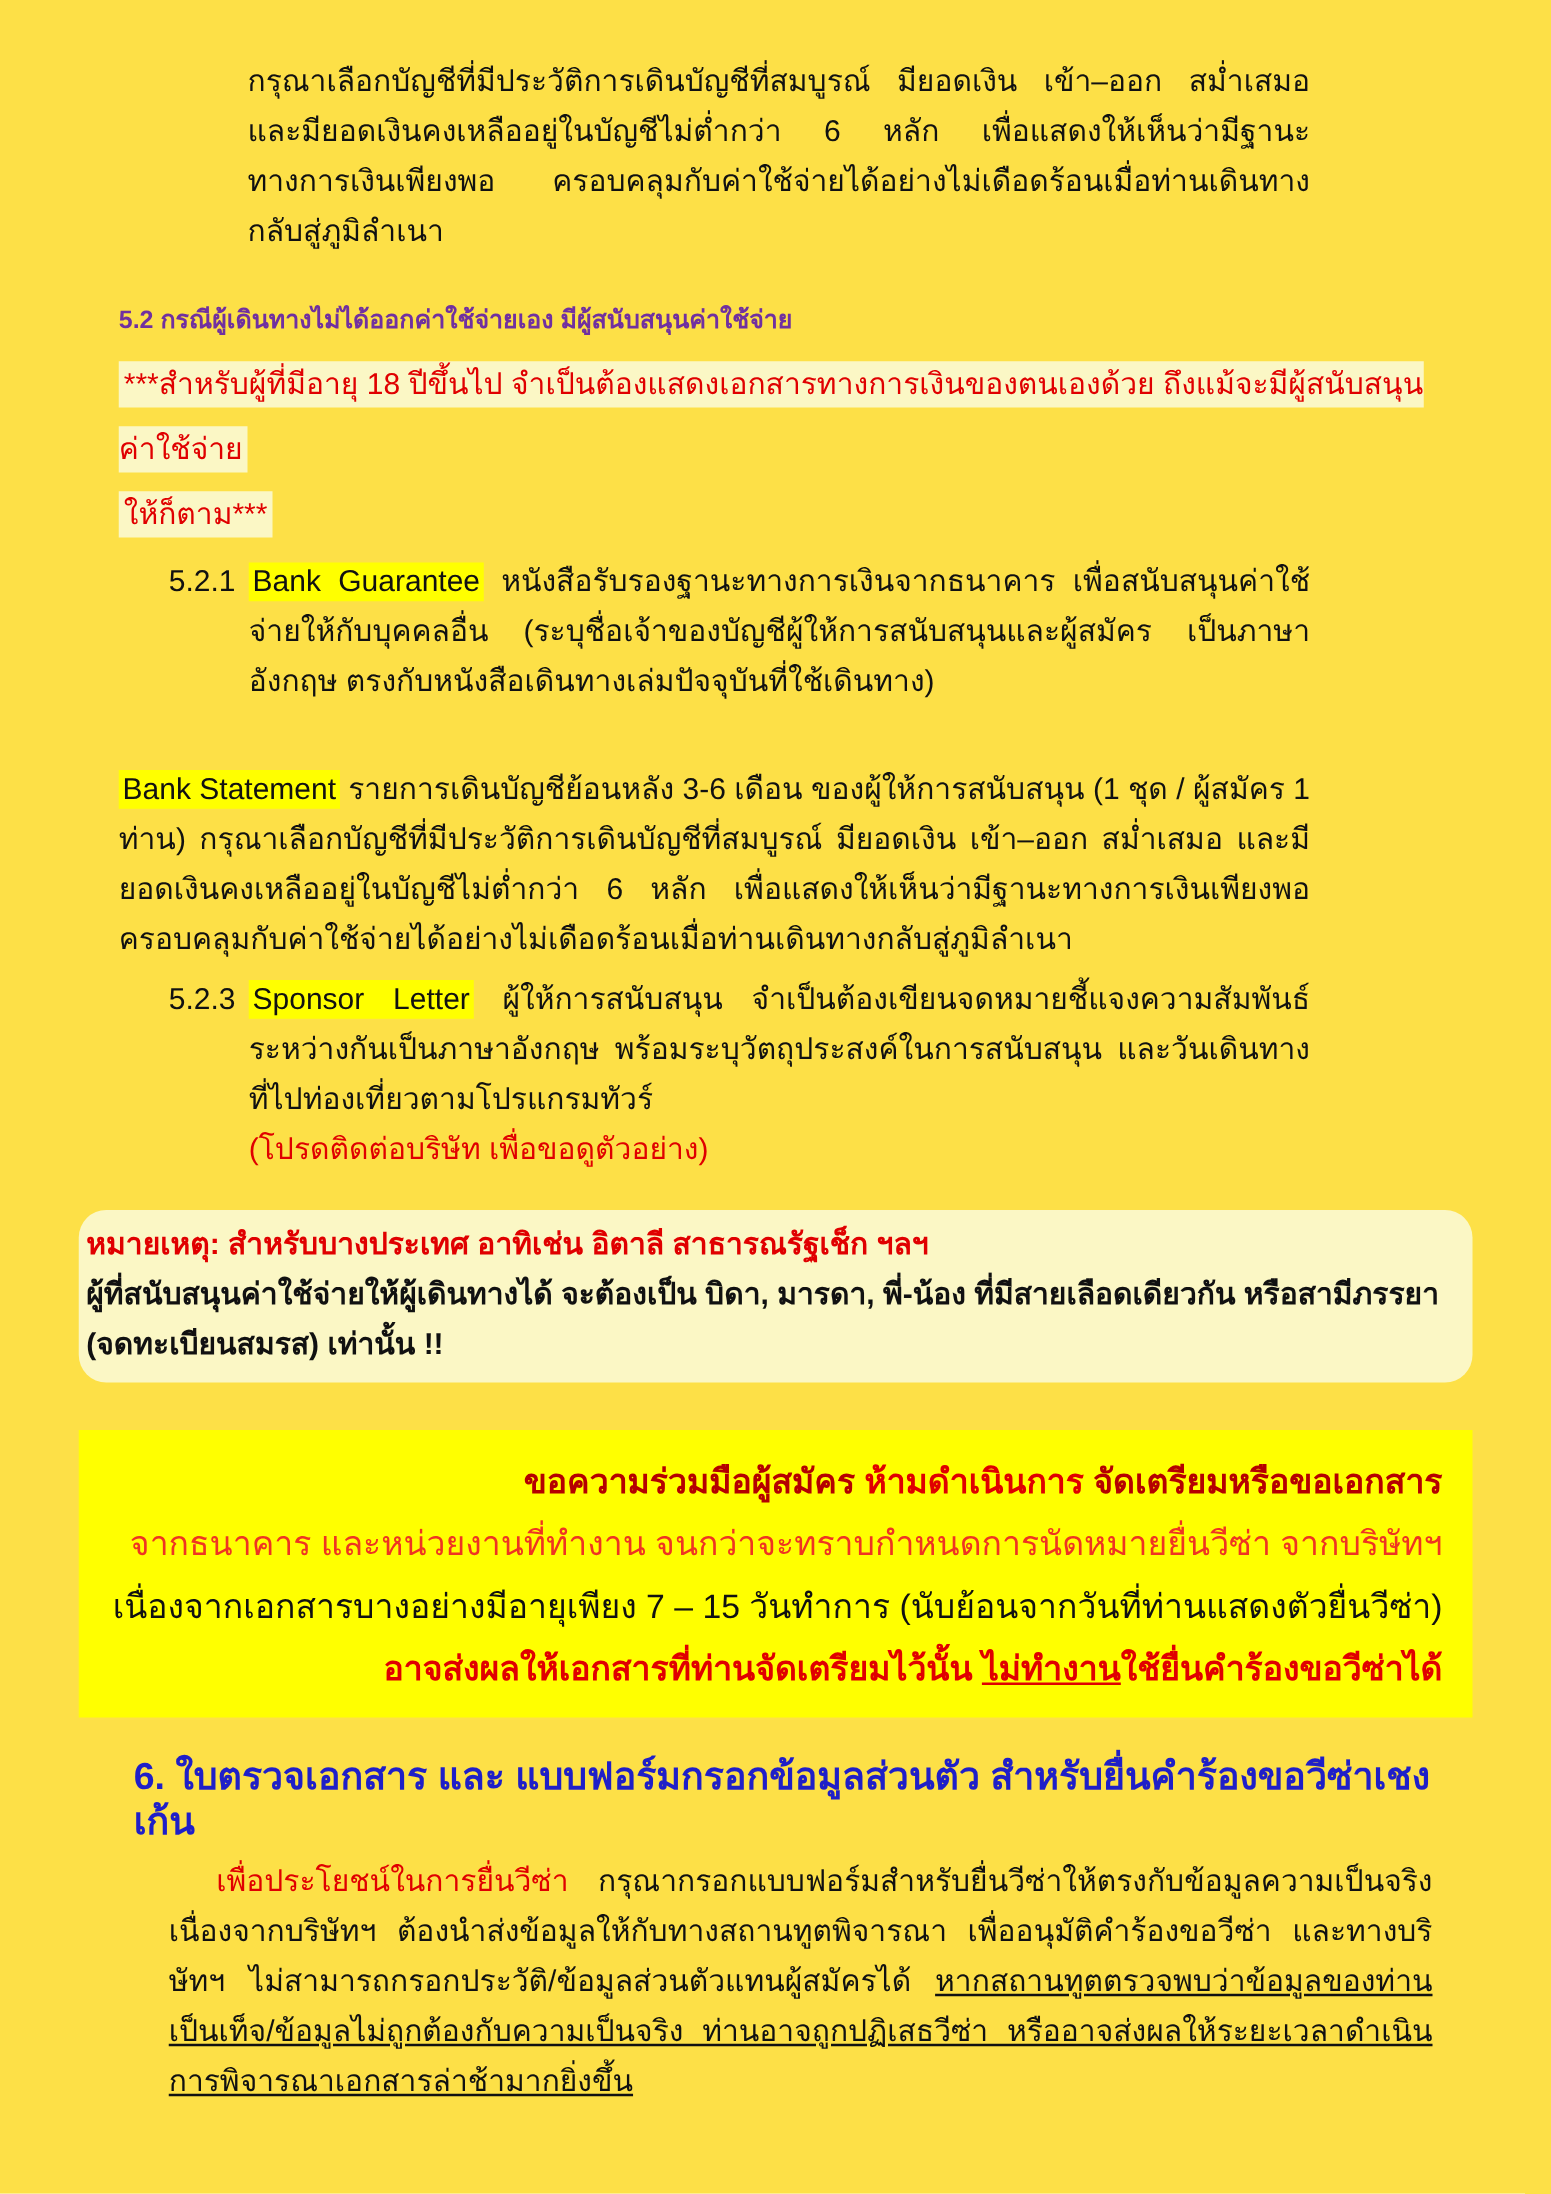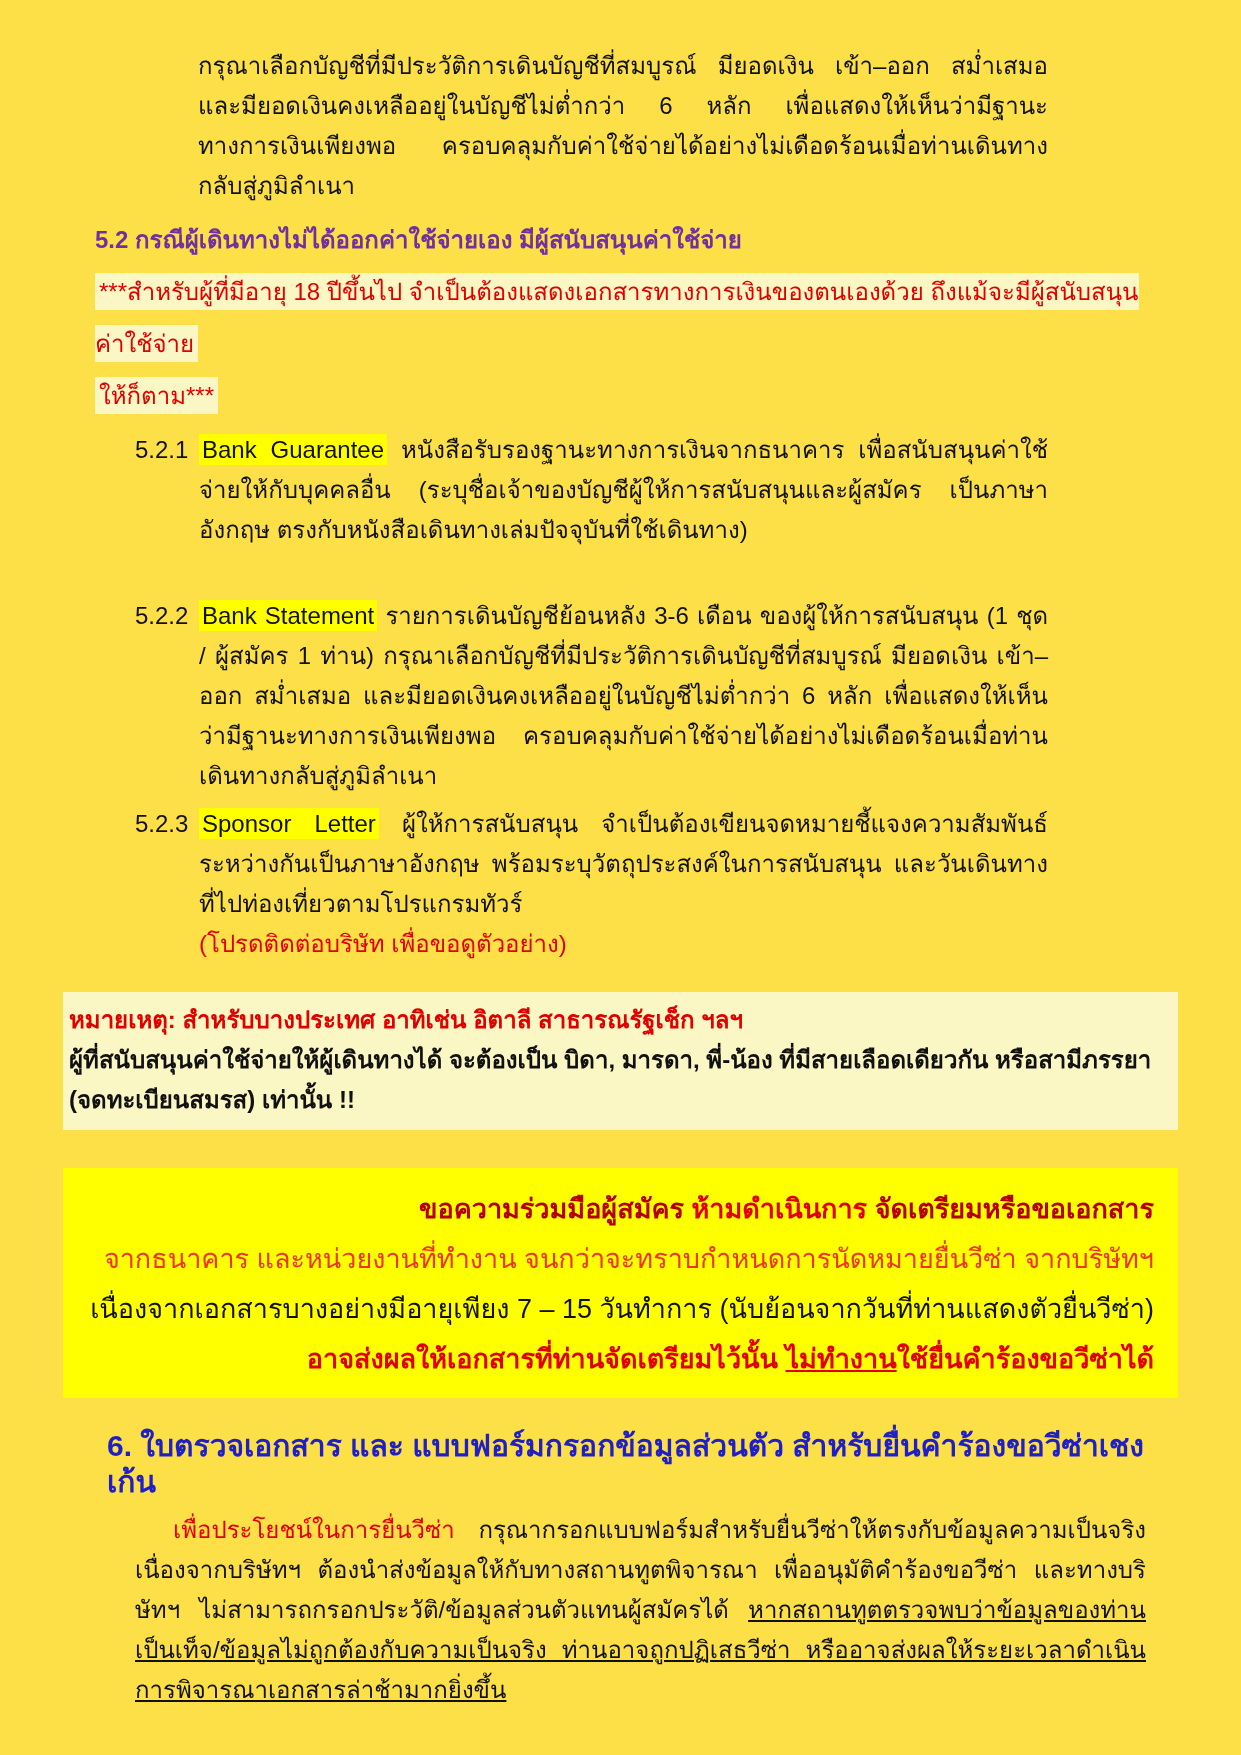--- a/index.html
+++ b/index.html
@@ -20,39 +20,40 @@
     width:1241px;height:1755px;
     background:#fde047;
     padding:46px 95px 0 95px;
     overflow:hidden;
   }
   .body{font-size:24px;line-height:40px;}
   .just{text-align:justify;}
   .intro{margin-left:103px;margin-right:98px;}
   .h-purple{
     color:var(--purple);
-    font-size:24px;font-weight:bold;
-    margin:16px 0 8px 0;line-height:36px;
+    font-size:20px;font-weight:bold;
+    margin:32px 0 8px 0;line-height:36px;
   }
   .age-note{line-height:52px;margin:2px 0 0 0;}
   .hl-pale{background:var(--pale_yellow);padding:5px 4px;}
   .red{color:var(--red);}
   .dark-red{color:var(--dark_red);}
   .bold{font-weight:bold;}
   .u{text-decoration:underline;}
   .li{display:flex;margin-right:98px;margin-top:8px;}
   .num{flex:0 0 64px;font-size:24px;line-height:40px;margin-left:40px;}
   .li-body{flex:1;font-size:24px;line-height:40px;}
   .hl-yellow{background:var(--highlight_yellow);padding:2px 3px;}
   .spacer{height:38px;}
   .contact-note{color:var(--red);}
   .note-block{
     background:var(--pale_yellow);
     margin:28px -32px 0 -32px;
     padding:8px 10px 10px 6px;
+    border-radius:22px;
   }
   .note-block p{font-size:24px;line-height:40px;}
   .warning-box{
     background:var(--highlight_yellow);
     margin:38px -32px 0 -32px;
     padding:16px 24px 14px 24px;
     text-align:right;
   }
   .warning-box p{font-size:27px;line-height:50px;}
   .w-red2{color:var(--warning_red);}
@@ -80,21 +81,20 @@
   <div class="li">
     <span class="num">5.2.1</span>
     <div class="li-body just">
       <span class="hl-yellow">Bank Guarantee</span><span> หนังสือรับรองฐานะทางการเงินจากธนาคาร เพื่อสนับสนุนค่าใช้จ่ายให้กับบุคคลอื่น (ระบุชื่อเจ้าของบัญชีผู้ให้การสนับสนุนและผู้สมัคร เป็นภาษาอังกฤษ ตรงกับหนังสือเดินทางเล่มปัจจุบันที่ใช้เดินทาง)</span>
     </div>
   </div>
 
   <div class="spacer"></div>
 
   <div class="li">
-    <span class="num">5.2.2</span>
     <div class="li-body just">
       <span class="hl-yellow">Bank Statement</span><span> รายการเดินบัญชีย้อนหลัง 3-6 เดือน ของผู้ให้การสนับสนุน (1 ชุด / ผู้สมัคร 1 ท่าน) กรุณาเลือกบัญชีที่มีประวัติการเดินบัญชีที่สมบูรณ์ มียอดเงิน เข้า–ออก สม่ำเสมอ และมียอดเงินคงเหลืออยู่ในบัญชีไม่ต่ำกว่า 6 หลัก เพื่อแสดงให้เห็นว่ามีฐานะทางการเงินเพียงพอ ครอบคลุมกับค่าใช้จ่ายได้อย่างไม่เดือดร้อนเมื่อท่านเดินทางกลับสู่ภูมิลำเนา</span>
     </div>
   </div>
 
   <div class="li">
     <span class="num">5.2.3</span>
     <div class="li-body just">
       <span class="hl-yellow">Sponsor Letter</span><span> ผู้ให้การสนับสนุน จำเป็นต้องเขียนจดหมายชี้แจงความสัมพันธ์ระหว่างกันเป็นภาษาอังกฤษ พร้อมระบุวัตถุประสงค์ในการสนับสนุน และวันเดินทางที่ไปท่องเที่ยวตามโปรแกรมทัวร์</span>
       <div class="contact-note">(โปรดติดต่อบริษัท เพื่อขอดูตัวอย่าง)</div>

